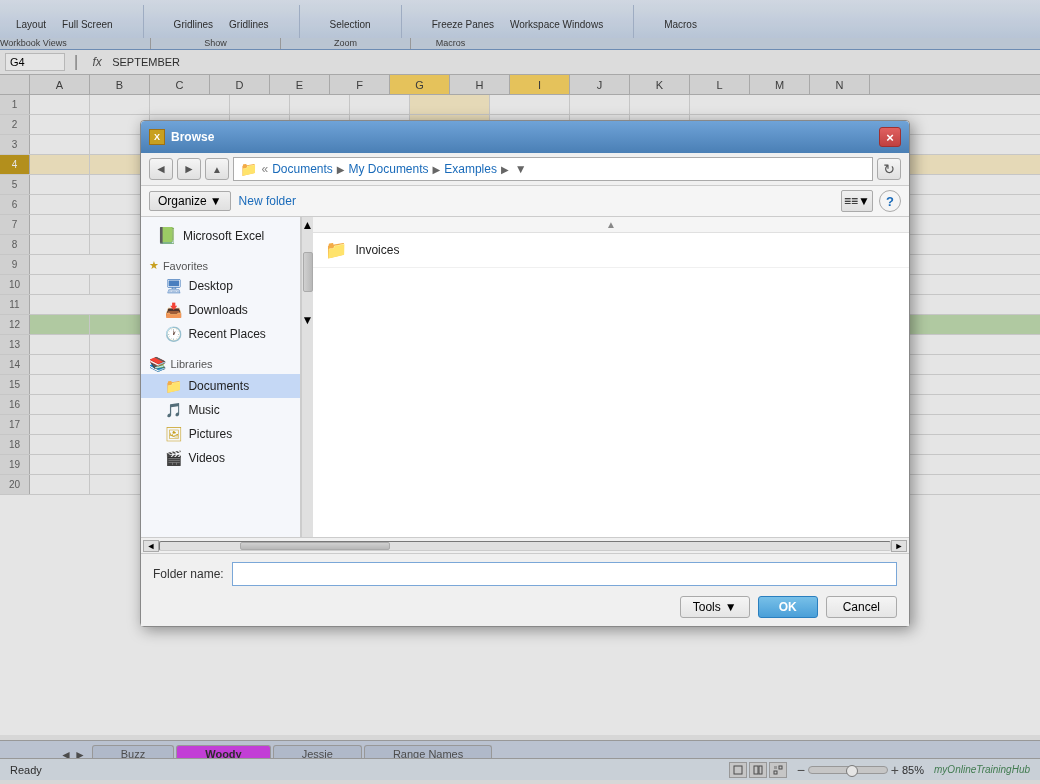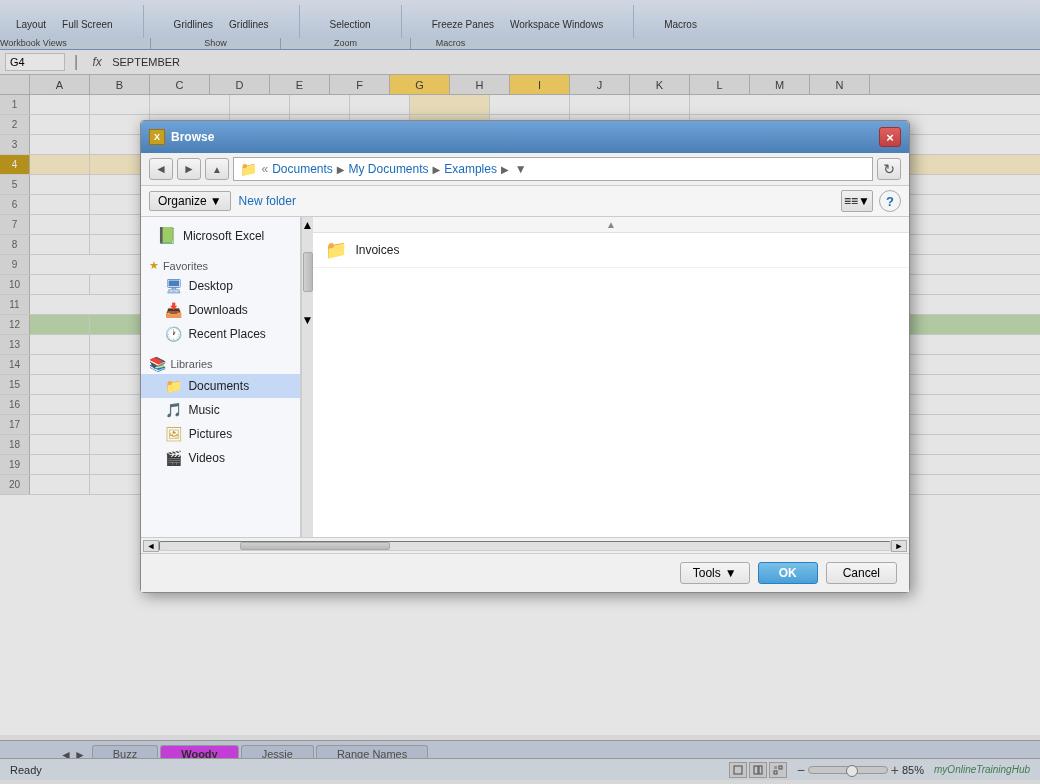--- a/index.html
+++ b/index.html
@@ -32,21 +32,21 @@
     .ss-cell { width: 60px; border-right: 1px solid #ddd; font-size: 11px; line-height: 20px; padding: 0 2px; overflow: hidden; white-space: nowrap; }
     .ss-cell.col-g { background: #fff2cc; }
 
     
     .status-bar { position: absolute; bottom: 4px; left: 0; width: 1040px; height: 22px; background: #e0e8f0; border-top: 1px solid #aaa; display: flex; align-items: center; padding: 0 10px; justify-content: space-between; }
     .status-left { font-size: 11px; color: #333; }
     .status-right { display: flex; align-items: center; gap: 10px; font-size: 11px; color: #333; }
 
     
     .sheet-tabs { position: absolute; bottom: 22px; left: 0; width: 1040px; height: 22px; background: #d0d8e8; border-top: 1px solid #aaa; display: flex; align-items: flex-end; padding-left: 60px; }
-    .sheet-tab { padding: 2px 20px; border: 1px solid #aaa; border-bottom: none; border-radius: 3px 3px 0 0; font-size: 11px; cursor: pointer; margin-right: 2px; }
+    .sheet-tab { padding: 2px 28px; border: 1px solid #aaa; border-bottom: none; border-radius: 3px 3px 0 0; font-size: 11px; cursor: pointer; margin-right: 2px; }
     .sheet-tab.active { background: #d946ef; font-weight: bold; color: #333; }
     .sheet-tab.inactive { background: #c5cfe0; color: #555; }
 
     
     .dialog-overlay { position: absolute; top: 0; left: 0; width: 1040px; height: 784px; background: rgba(0,0,0,0.1); }
 
     
     .browse-dialog { position: absolute; top: 120px; left: 140px; width: 770px; background: white; border: 1px solid #888; box-shadow: 3px 3px 15px rgba(0,0,0,0.4); border-radius: 4px; }
     .dialog-titlebar { background: linear-gradient(to bottom, #6fa3d8, #4a7fb5); padding: 6px 8px; display: flex; align-items: center; justify-content: space-between; border-radius: 4px 4px 0 0; }
     .dialog-title { color: white; font-weight: bold; font-size: 12px; display: flex; align-items: center; gap: 6px; }
@@ -514,20 +514,24 @@
 
   <div class="scroll-area">
     <div class="scroll-arrow">◄</div>
     <div class="scroll-track">
       <div class="scroll-thumb"></div>
     </div>
     <div class="scroll-arrow">►</div>
   </div>
 
   <div class="dialog-bottom">
+    <div class="folder-name-row">
+      <label class="folder-name-label">Folder name:</label>
+      <input class="folder-name-input" type="text" style="">
+    </div>
     <div class="btn-row">
       <button class="tools-btn">
         <span>Tools</span>
         <span>▼</span>
       </button>
       <button class="ok-btn">OK</button>
       <button class="cancel-btn">Cancel</button>
     </div>
   </div>
 </div>

